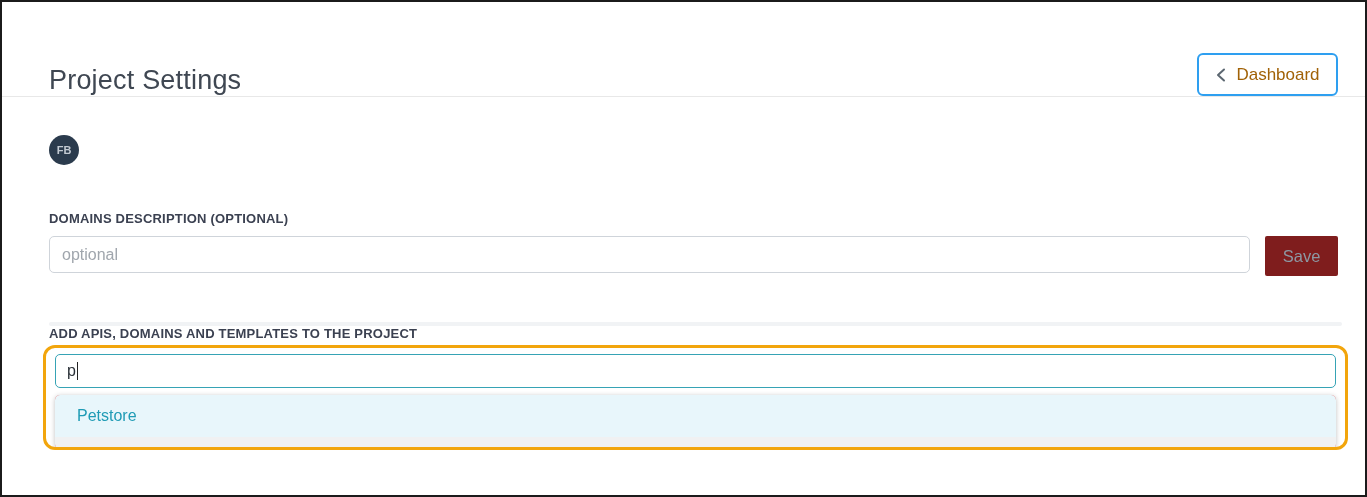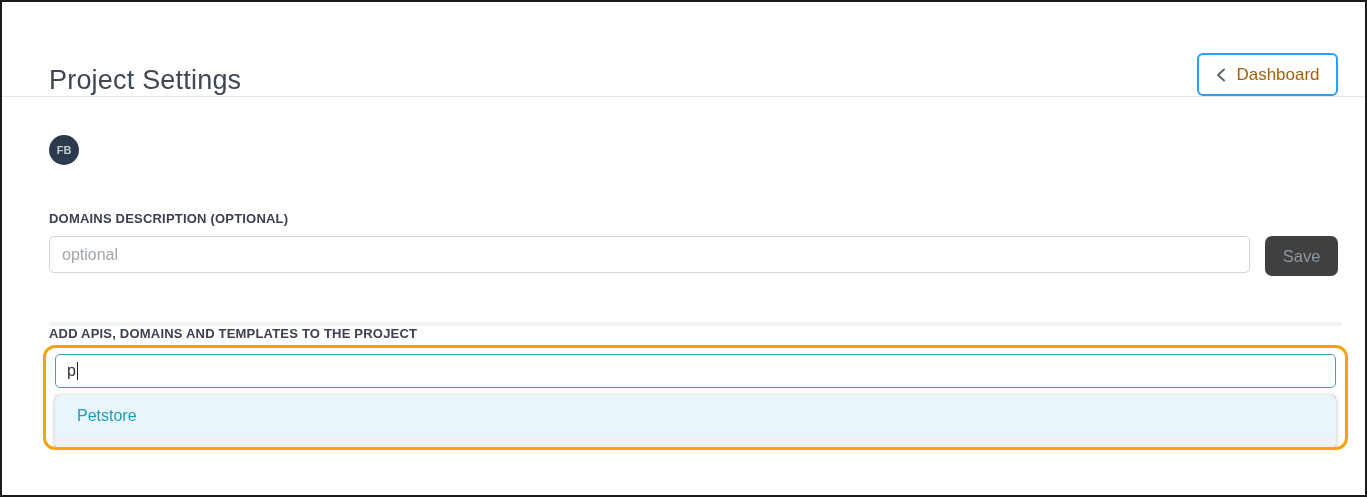--- a/index.html
+++ b/index.html
@@ -97,23 +97,23 @@
     font-size: 16px;
     color: #3b4151;
     font-family: "Liberation Sans", sans-serif;
     outline: none;
   }
   .desc-input::placeholder { color: #a0a6ad; }
   .save-btn {
     margin-left: 15px;
     width: 73px;
     height: 40px;
-    background: #404040;
+    background: #7f1d1d;
     border: none;
-    border-radius: 7px;
+    border-radius: 2px;
     font-size: 16.5px;
     color: #8d98a3;
     cursor: default;
     font-family: "Liberation Sans", sans-serif;
   }
   .section-divider {
     margin-top: 46px;
     height: 4px;
     width: 1293px;
     background: #f1f3f5;

